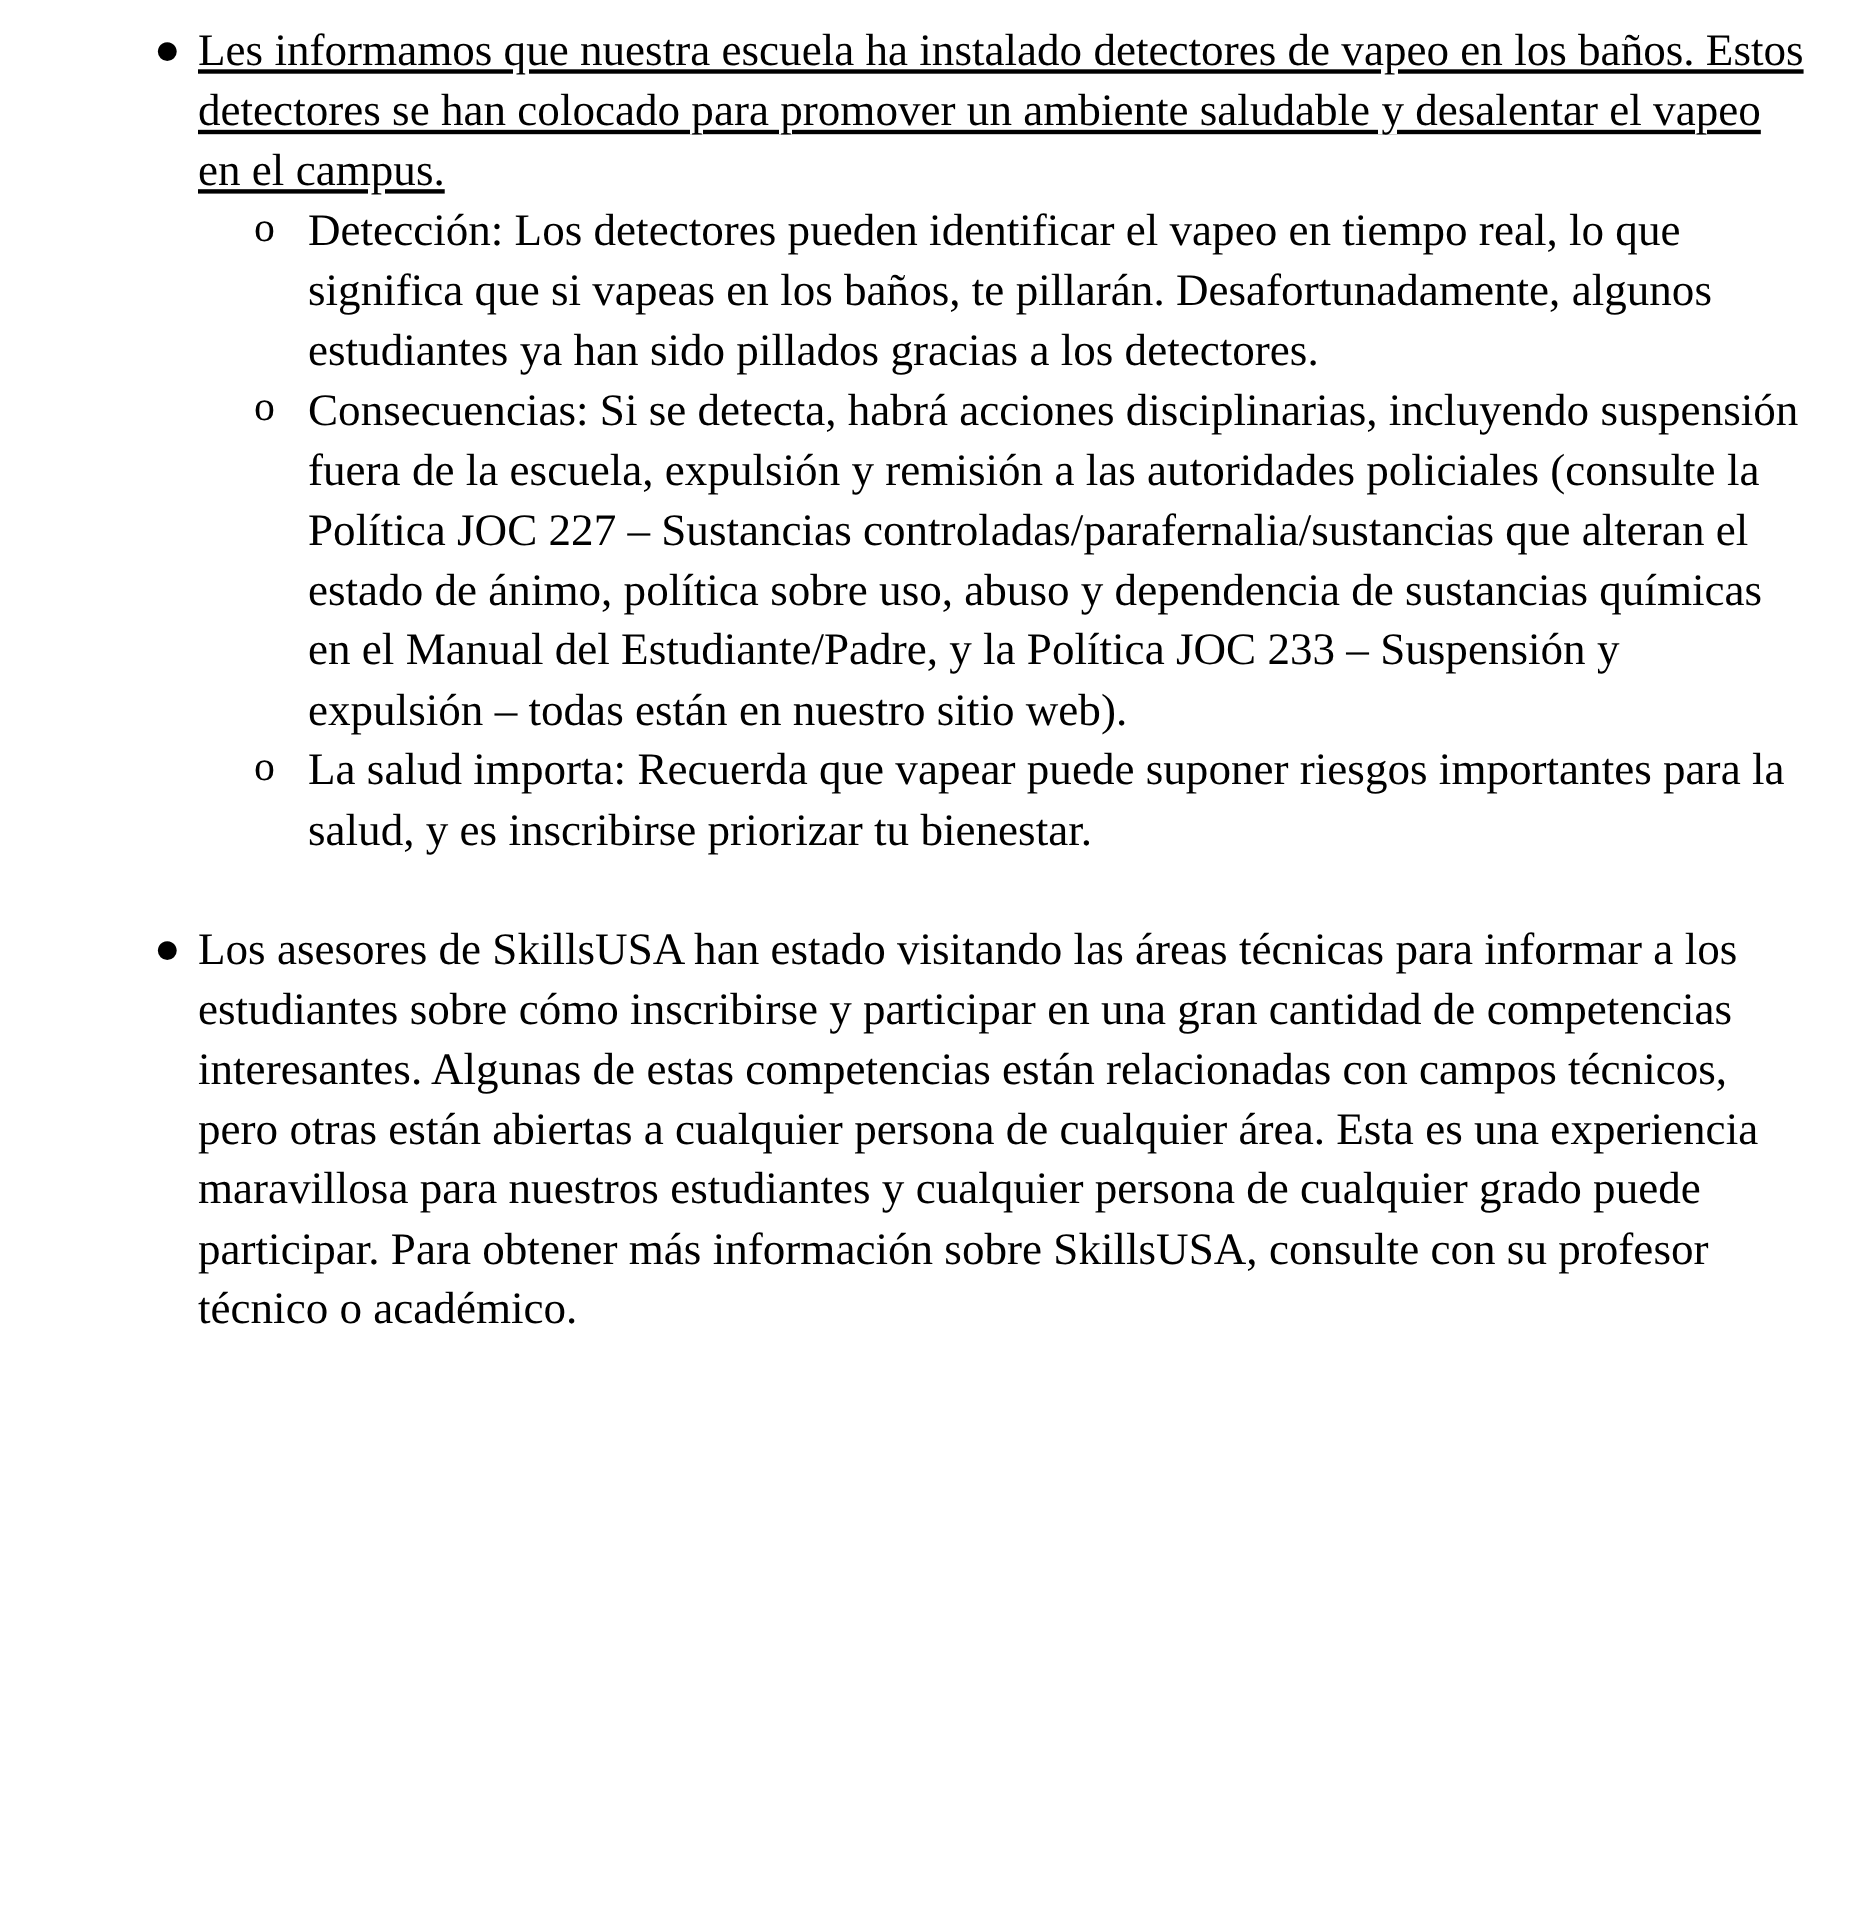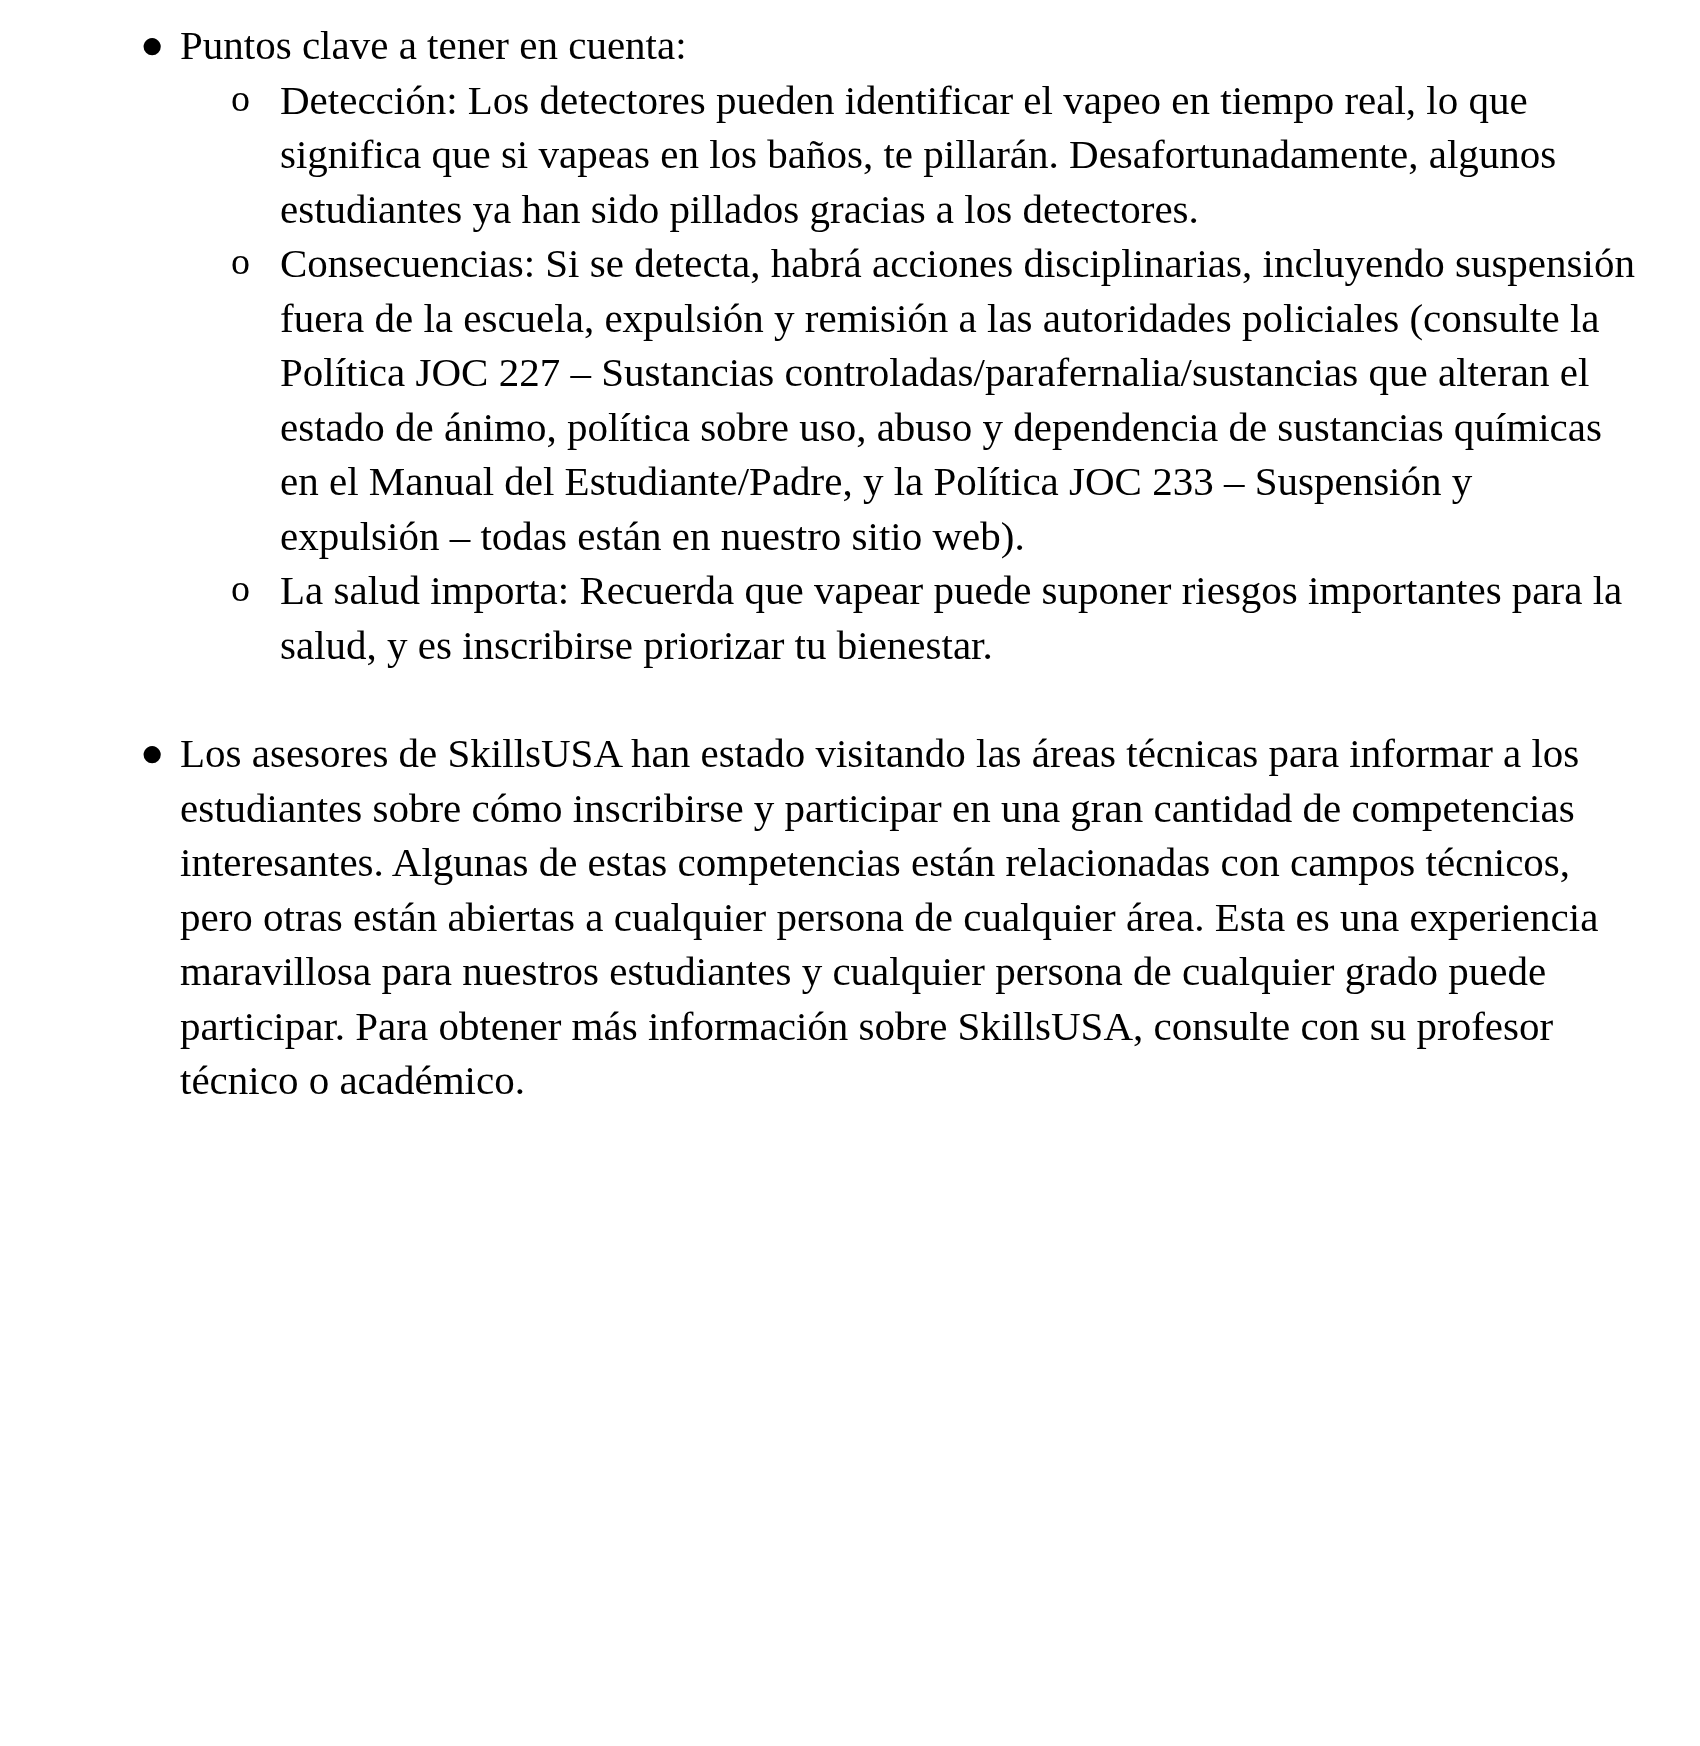--- a/index.html
+++ b/index.html
@@ -79,21 +79,21 @@
 </style>
 </head>
 <body>
 
 <div class="page">
 
   <ul class="level1">
 
     <li class="bullet1">
       <span class="marker">●</span>
-      <p class="keypoints">Puntos clave a tener en cuenta:</p>
+      <p class="para underline">Les informamos que nuestra escuela ha instalado detectores de vapeo en los baños. Estos detectores se han colocado para promover un ambiente saludable y desalentar el vapeo en el campus.</p>
 
       <ul class="level2">
         <li class="bullet2">
           <span class="marker">o</span>
           <p class="para">Detección: Los detectores pueden identificar el vapeo en tiempo real, lo que significa que si vapeas en los baños, te pillarán. Desafortunadamente, algunos estudiantes ya han sido pillados gracias a los detectores.</p>
         </li>
         <li class="bullet2">
           <span class="marker">o</span>
           <p class="para">Consecuencias: Si se detecta, habrá acciones disciplinarias, incluyendo suspensión fuera de la escuela, expulsión y remisión a las autoridades policiales (consulte la Política JOC 227 – Sustancias controladas/parafernalia/sustancias que alteran el estado de ánimo, política sobre uso, abuso y dependencia de sustancias químicas en el Manual del Estudiante/Padre, y la Política JOC 233 – Suspensión y expulsión – todas están en nuestro sitio web).</p>
         </li>

